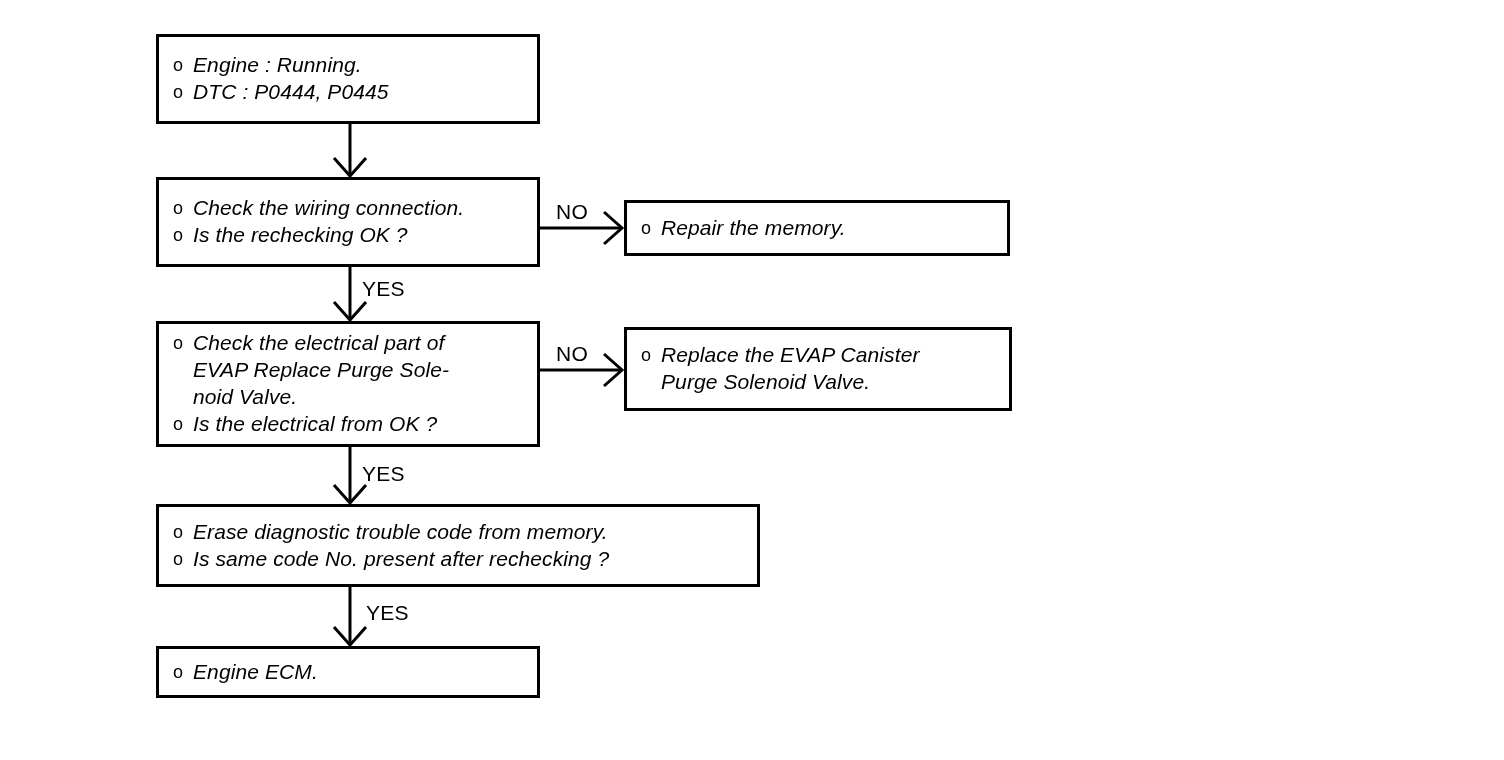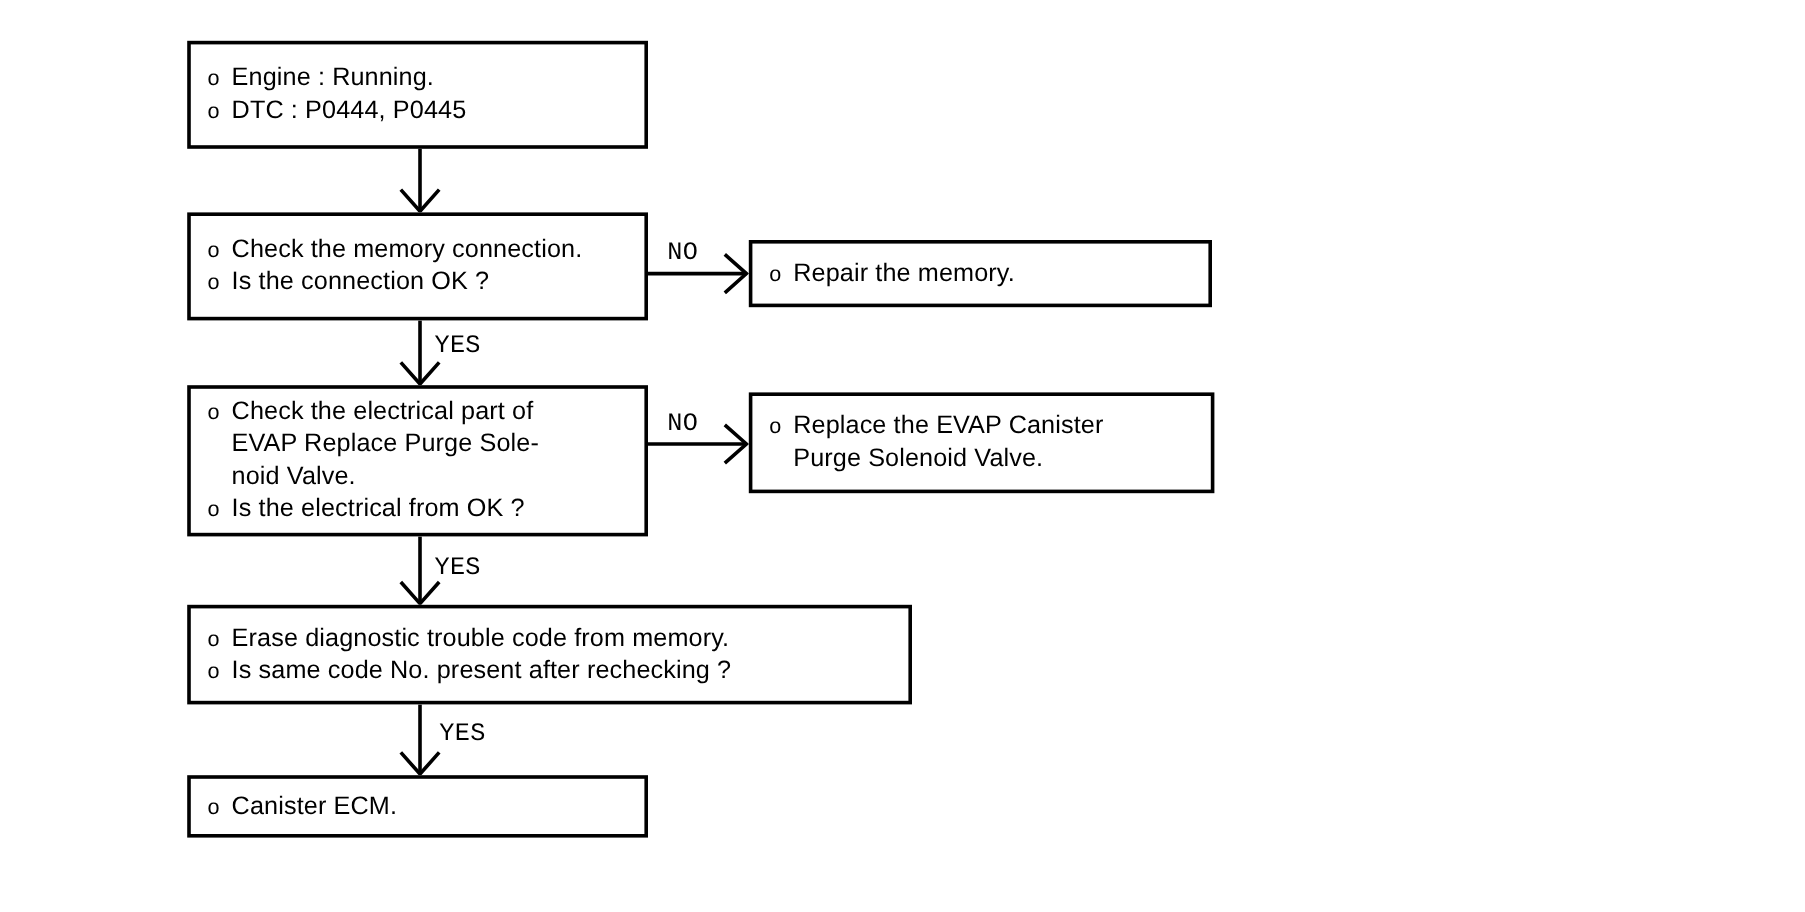--- a/index.html
+++ b/index.html
@@ -44,27 +44,27 @@
     line-height: 1.45;
     box-sizing: border-box;
   }
   .bullet-text {
     flex: 1 1 auto;
     font-size: 21px;
     letter-spacing: 0.1px;
     line-height: 1.28;
     padding-right: 8px;
     white-space: pre-line;
+    font-style: italic;
   }
   .edge-label {
     position: absolute;
     font-size: 21px;
     letter-spacing: 0.3px;
     white-space: nowrap;
-    font-family: Liberation Mono, monospace;
   }
   svg.connectors {
     position: absolute;
     left: 0;
     top: 0;
     width: 1504px;
     height: 760px;
     pointer-events: none;
   }
   svg.connectors line,
@@ -107,25 +107,25 @@
     </div>
     <div class="bullet-row">
       <span class="bullet-mark">o</span>
       <span class="bullet-text">DTC : P0444, P0445</span>
     </div>
   </div>
 
   <div class="node" style="left:156px; top:177px; width:384px; height:90px;">
     <div class="bullet-row">
       <span class="bullet-mark">o</span>
-      <span class="bullet-text">Check the memory connection.</span>
+      <span class="bullet-text">Check the wiring connection.</span>
     </div>
     <div class="bullet-row">
       <span class="bullet-mark">o</span>
-      <span class="bullet-text">Is the connection OK ?</span>
+      <span class="bullet-text">Is the rechecking OK ?</span>
     </div>
   </div>
 
   <div class="node" style="left:624px; top:200px; width:386px; height:56px;">
     <div class="bullet-row">
       <span class="bullet-mark">o</span>
       <span class="bullet-text">Repair the memory.</span>
     </div>
   </div>
 
@@ -157,21 +157,21 @@
     </div>
     <div class="bullet-row">
       <span class="bullet-mark">o</span>
       <span class="bullet-text">Is same code No. present after rechecking ?</span>
     </div>
   </div>
 
   <div class="node" style="left:156px; top:646px; width:384px; height:52px;">
     <div class="bullet-row">
       <span class="bullet-mark">o</span>
-      <span class="bullet-text">Canister ECM.</span>
+      <span class="bullet-text">Engine ECM.</span>
     </div>
   </div>
 
   <div class="edge-label" style="left:556px; top:200px;">NO</div>
   <div class="edge-label" style="left:362px; top:277px;">YES</div>
   <div class="edge-label" style="left:556px; top:342px;">NO</div>
   <div class="edge-label" style="left:362px; top:462px;">YES</div>
   <div class="edge-label" style="left:366px; top:601px;">YES</div>
 
 </div>

